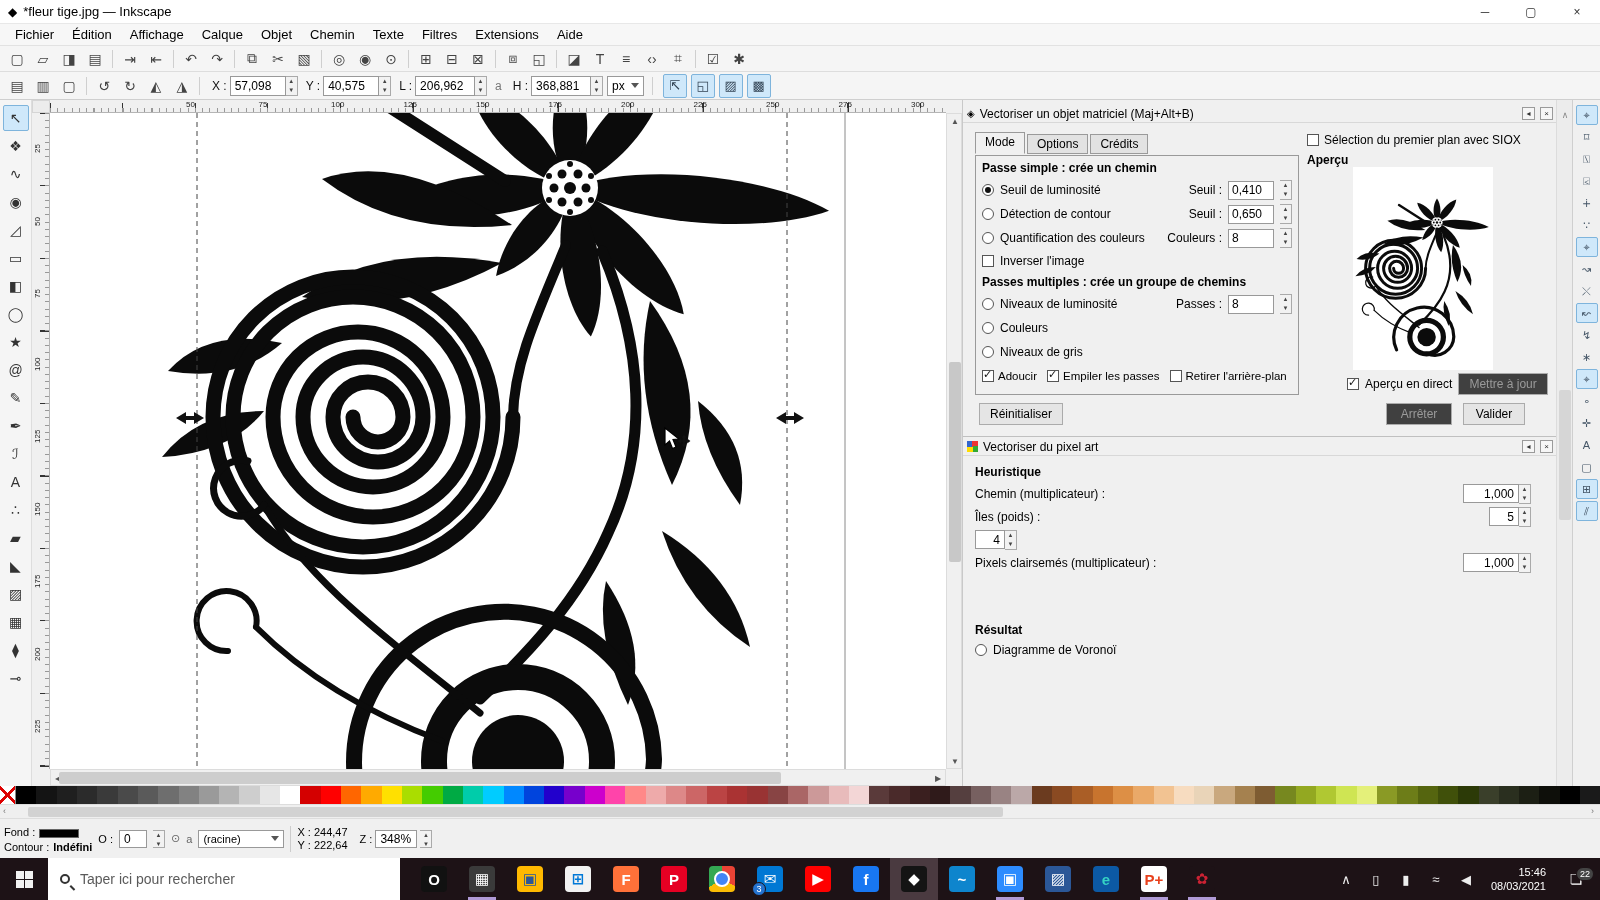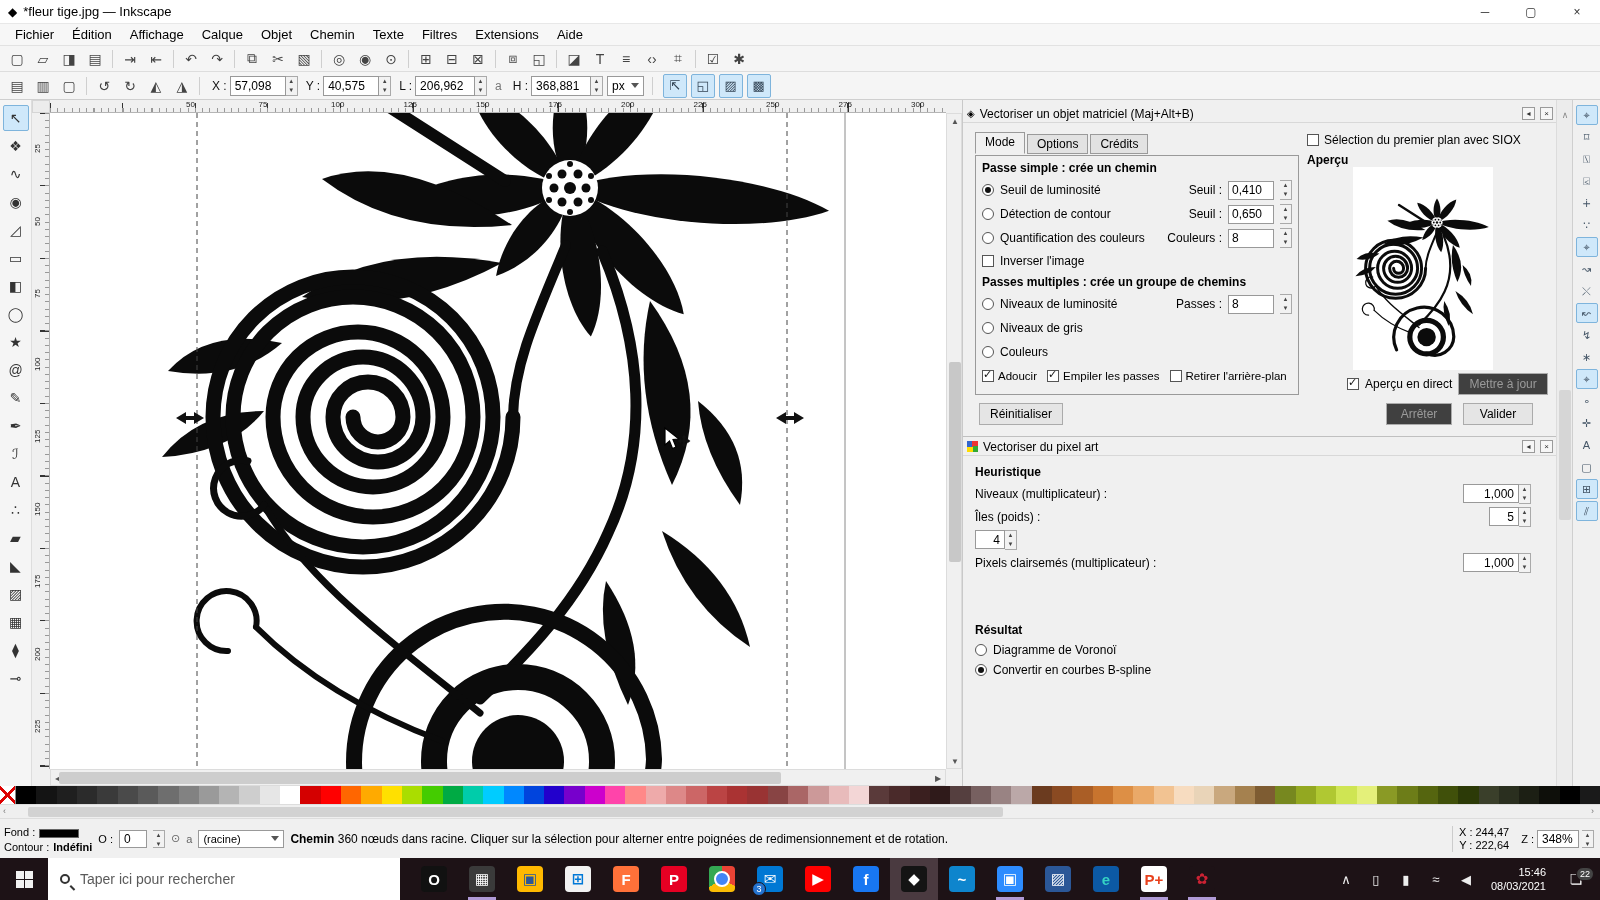--- a/index.html
+++ b/index.html
@@ -78,21 +78,21 @@
   .drow .lab{flex:1;white-space:nowrap;}
   .dfield{background:#fff;border:1px solid #999;height:19px;width:46px;display:inline-flex;align-items:center;padding:0 3px;}
   .optrow{height:24px;display:flex;align-items:center;gap:4px;font-size:11.5px;white-space:nowrap;}
   #apercu-label{position:absolute;left:344px;top:48px;font-weight:bold;}
   #preview-box{position:absolute;left:390px;top:62px;width:140px;height:203px;background:#fff;}
   #live-row{position:absolute;left:384px;top:268px;display:flex;align-items:center;gap:6px;}
   .btn{border:1px solid #ababab;background:#e5e5e5;height:22px;display:inline-flex;align-items:center;justify-content:center;padding:0 10px;font-size:12px;}
   .btn.disabled{color:#9a9a9a;background:#404040;}
   #reset-btn{position:absolute;left:16px;top:298px;}
   #stop-btn{position:absolute;left:423px;top:298px;width:66px;}
-  #ok-btn{position:absolute;left:500px;top:298px;width:70px;}
+  #ok-btn{position:absolute;left:500px;top:298px;width:62px;}
   #dock-divider{position:absolute;left:0;top:336px;width:594px;height:1px;background:#c0c0c0;}
   #pixel-dlg{position:absolute;left:0;top:338px;width:594px;height:280px;}
   .px-icon{width:11px;height:11px;background:conic-gradient(#e33 0 25%, #3a3 0 50%, #fd0 0 75%, #36c 0);}
   #pixel-dlg .content{padding:6px 12px 0 12px;}
   .phead{font-weight:bold;height:20px;display:flex;align-items:center;}
   .prow{height:23px;display:flex;align-items:center;padding-right:14px;}
   .prow .lab{flex:1;}
   .pfield{background:#fff;border:1px solid #999;height:19px;display:inline-flex;align-items:center;justify-content:flex-end;padding:0 4px;}
   .w56{width:56px;} .w30{width:30px;}
   #result-sec{margin-top:46px;}
@@ -424,25 +424,25 @@
         <div class="ghead">Passes multiples : crée un groupe de chemins</div>
         <div class="drow">
           <span class="radio"></span>
           <span class="lab">Niveaux de luminosité</span>
           <span>Passes :</span>
           <span class="dfield">8</span>
             <span class="spin"></span>
         </div>
         <div class="drow">
           <span class="radio"></span>
-          <span class="lab">Niveaux de gris</span>
+          <span class="lab">Couleurs</span>
         </div>
         <div class="drow">
           <span class="radio"></span>
-          <span class="lab">Couleurs</span>
+          <span class="lab">Niveaux de gris</span>
         </div>
         <div class="optrow">
           <span class="cbx checked"></span>
           <span>Adoucir</span>
           <span class="cbx checked" style="margin-left:6px;"></span>
           <span>Empiler les passes</span>
           <span class="cbx" style="margin-left:6px;"></span>
           <span>Retirer l'arrière-plan</span>
         </div>
       </div>
@@ -467,21 +467,21 @@
     <div id="pixel-dlg">
       <div class="dlg-title">
         <span class="px-icon"></span>
         <span class="t">Vectoriser du pixel art</span>
         <span class="mini-btn">◂</span>
         <span class="mini-btn">×</span>
       </div>
       <div class="content">
         <div class="phead">Heuristique</div>
         <div class="prow">
-          <span class="lab">Niveaux (multiplicateur) :</span>
+          <span class="lab">Chemin (multiplicateur) :</span>
           <span class="pfield w56">1,000</span>
             <span class="spin"></span>
         </div>
         <div class="prow">
           <span class="lab">Îles (poids) :</span>
           <span class="pfield w30">5</span>
             <span class="spin"></span>
         </div>
         <div class="prow">
           <span class="pfield w30">4</span>
@@ -490,24 +490,20 @@
         <div class="prow">
           <span class="lab">Pixels clairsemés (multiplicateur) :</span>
           <span class="pfield w56">1,000</span>
             <span class="spin"></span>
         </div>
         <div id="result-sec">
           <div class="phead">Résultat</div>
           <div class="rrow">
             <span class="radio"></span>
             <span>Diagramme de Voronoï</span>
-          </div>
-          <div class="rrow">
-            <span class="radio checked"></span>
-            <span>Convertir en courbes B-spline</span>
           </div>
         </div>
       </div>
     </div>
   </div>
 
   <div id="dockscroll">
     <span class="up">∧</span>
     <div id="dockthumb"></div>
   </div>
@@ -636,23 +632,20 @@
   </div>
   <span>O :</span>
   <span class="field" style="width:28px;height:18px;">0</span>
     <span class="spin" style="height:18px;"></span>
   <span style="color:#666;">⊙</span>
   <span style="color:#666;">a</span>
   <span class="ddown" style="width:86px;height:18px;justify-content:space-between;">
     <span>(racine)</span>
       <span class="chev"></span>
   </span>
-  <div id="msg">
-    <b>Chemin</b><span> 360 nœuds dans racine. Cliquer sur la sélection pour alterner entre poignées de redimensionnement et de rotation.</span>
-  </div>
   <div id="coords">
     <span><span>X :</span> <span>244,47</span></span>
     <span><span>Y :</span> <span>222,64</span></span>
   </div>
   <div id="zoomctl">
     <span>Z :</span>
     <span class="field" style="width:42px;height:18px;">348%</span>
       <span class="spin" style="height:18px;"></span>
   </div>
 </div>

